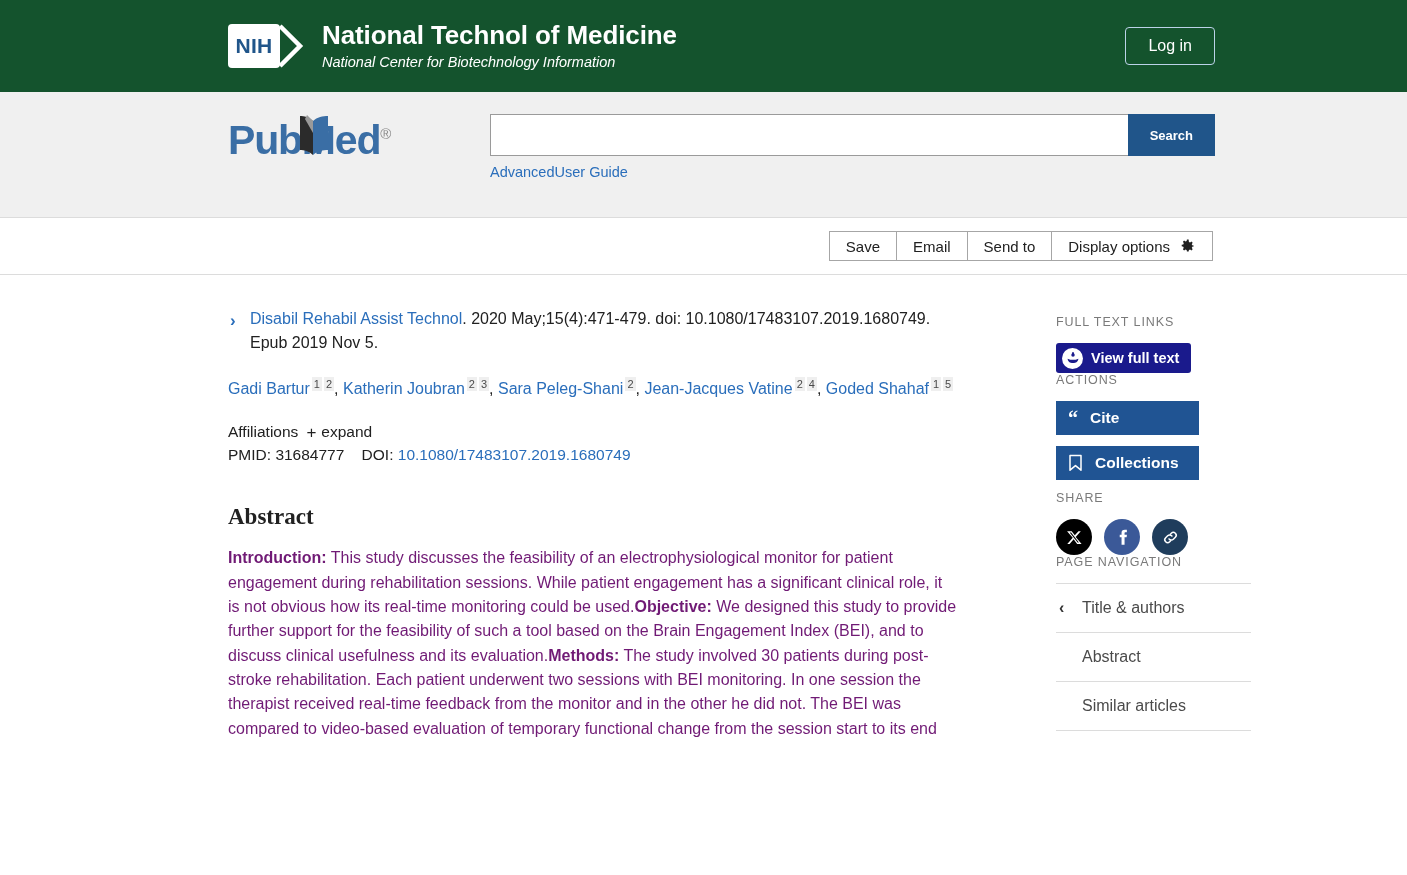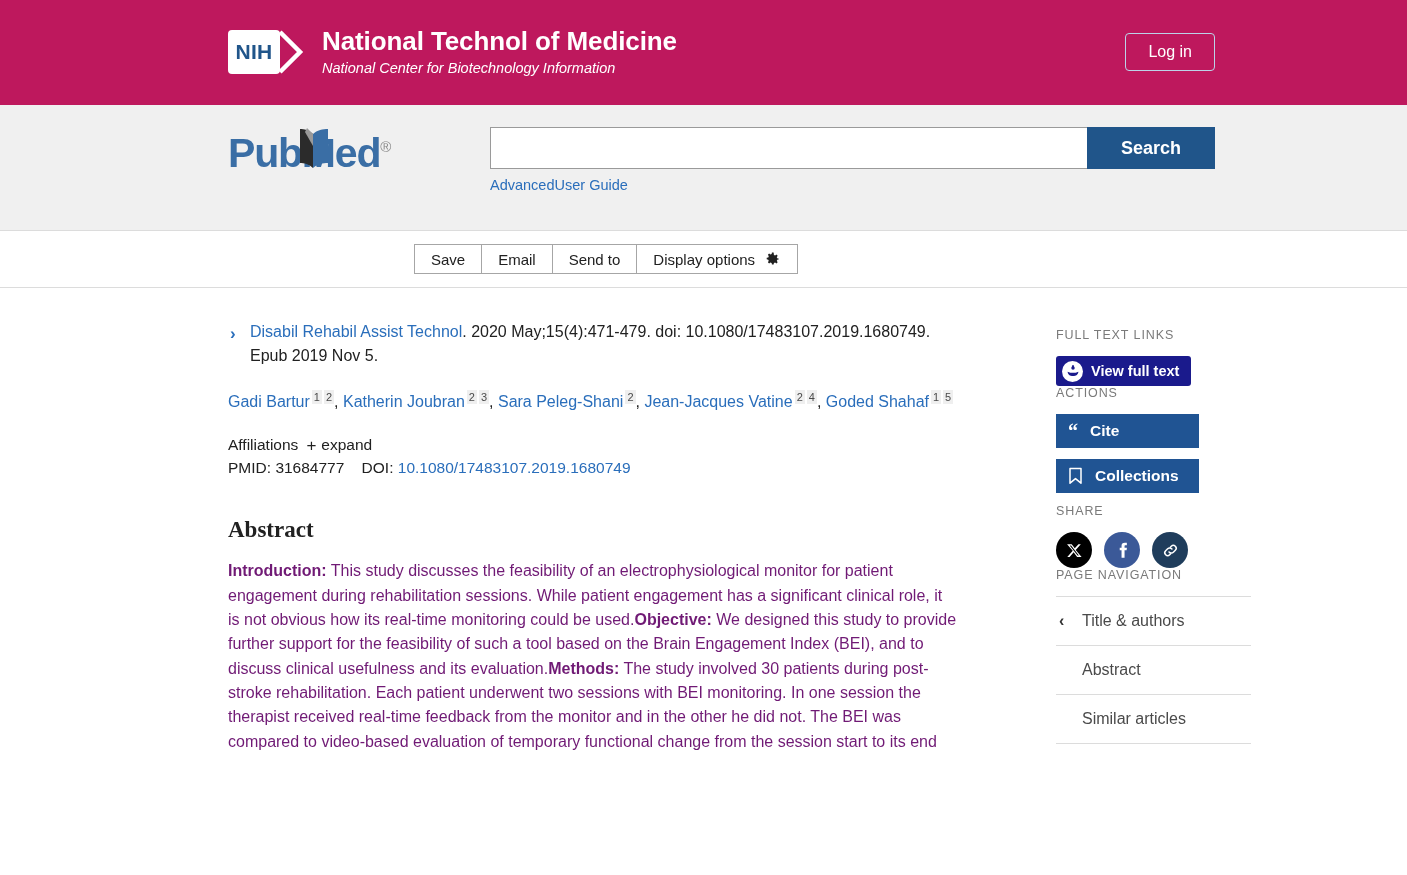--- a/index.html
+++ b/index.html
@@ -7,22 +7,22 @@
     margin: 0; padding: 0;
     width: 1407px; height: 875px;
     overflow: hidden;
     background: #ffffff;
     font-family: "Liberation Sans", sans-serif;
     color: #212121;
   }
 
   
   .nih-header {
-    background: #be185d;
-    height: 105px;
+    background: #14532d;
+    height: 92px;
     width: 100%;
     display: flex;
     align-items: center;
     position: relative;
   }
   .nih-inner {
     width: 1407px;
     padding: 0 192px 0 228px;
     display: flex;
     align-items: center;
@@ -124,44 +124,44 @@
     background: #ffffff;
     padding: 0 10px;
     font-size: 16px;
     font-family: "Liberation Sans", sans-serif;
     outline: none;
   }
   .search-btn {
     background: #20558a;
     color: #ffffff;
     border: none;
-    font-size: 18px;
-    font-weight: bold;
-    padding: 0 34px;
+    font-size: 13px;
+    font-weight: bold;
+    padding: 0 22px;
     height: 42px;
     cursor: pointer;
     font-family: "Liberation Sans", sans-serif;
     text-align: right;
   }
   .search-links {
     display: flex;
     justify-content: flex-start;
     margin-top: 8px;
     font-size: 14.5px;
   }
   .link-blue { color: #2a6ebb; text-decoration: none; cursor: pointer; }
 
   
   .toolbar {
     height: 57px;
     border-bottom: 1px solid #dcdcdc;
     background: #ffffff;
     display: flex;
     align-items: center;
-    justify-content: center;
+    justify-content: flex-end;
     padding: 0 194px 0 0;
   }
   .tb-btn {
     border: 1px solid #a6a6a6;
     background: #ffffff;
     font-size: 15px;
     color: #212121;
     height: 30px;
     padding: 0 16px;
     margin-left: -1px;

